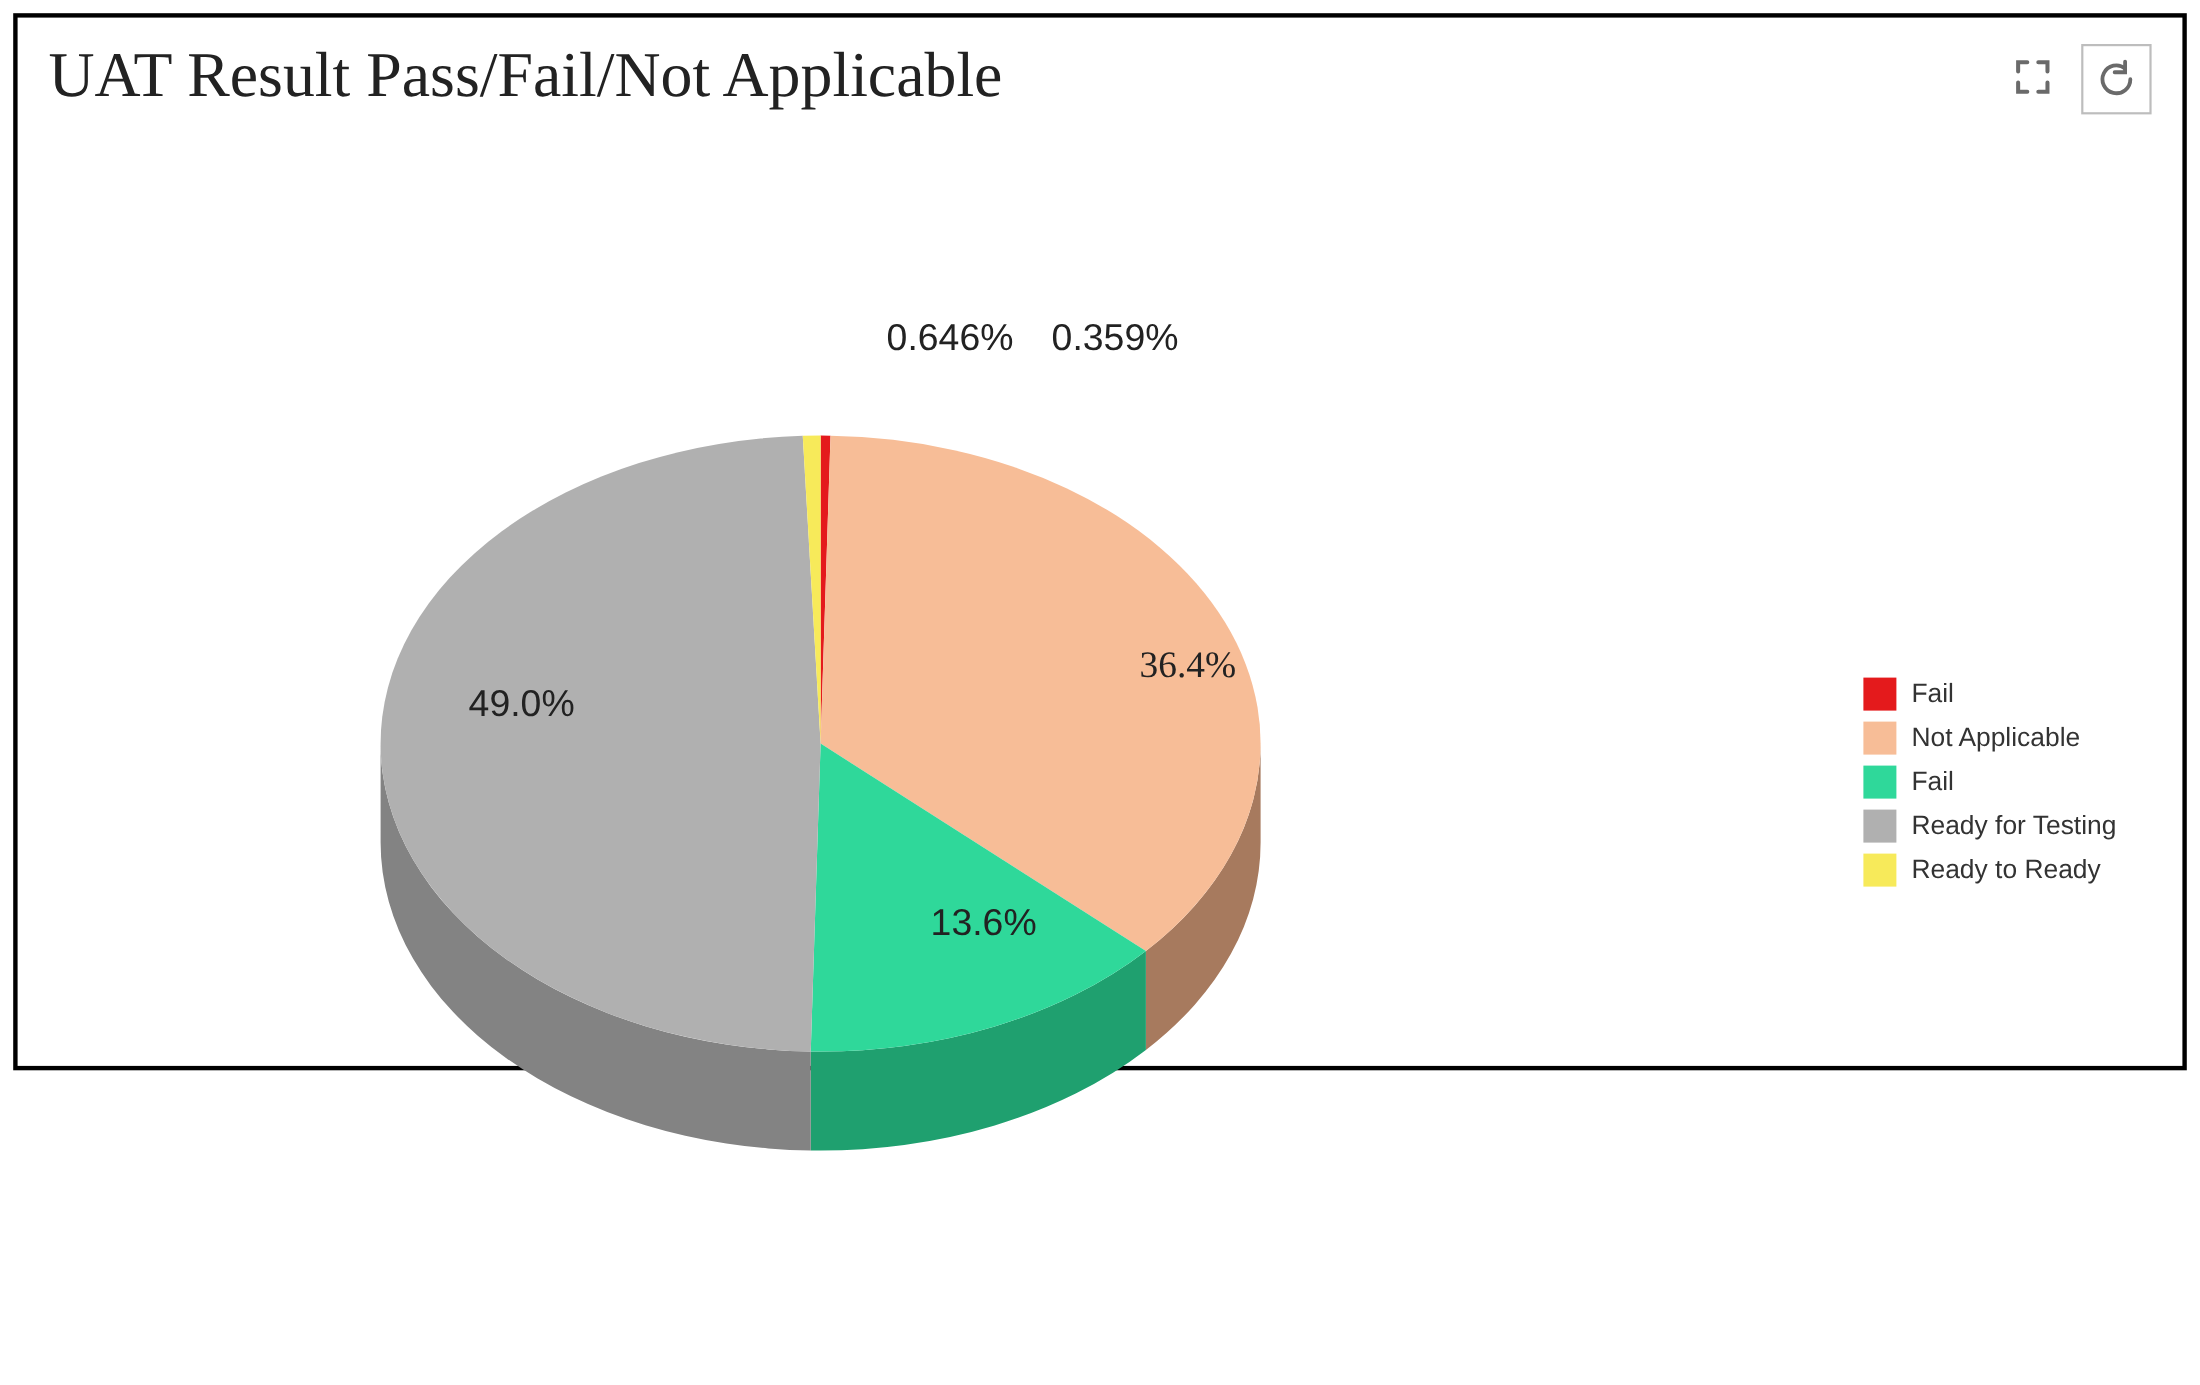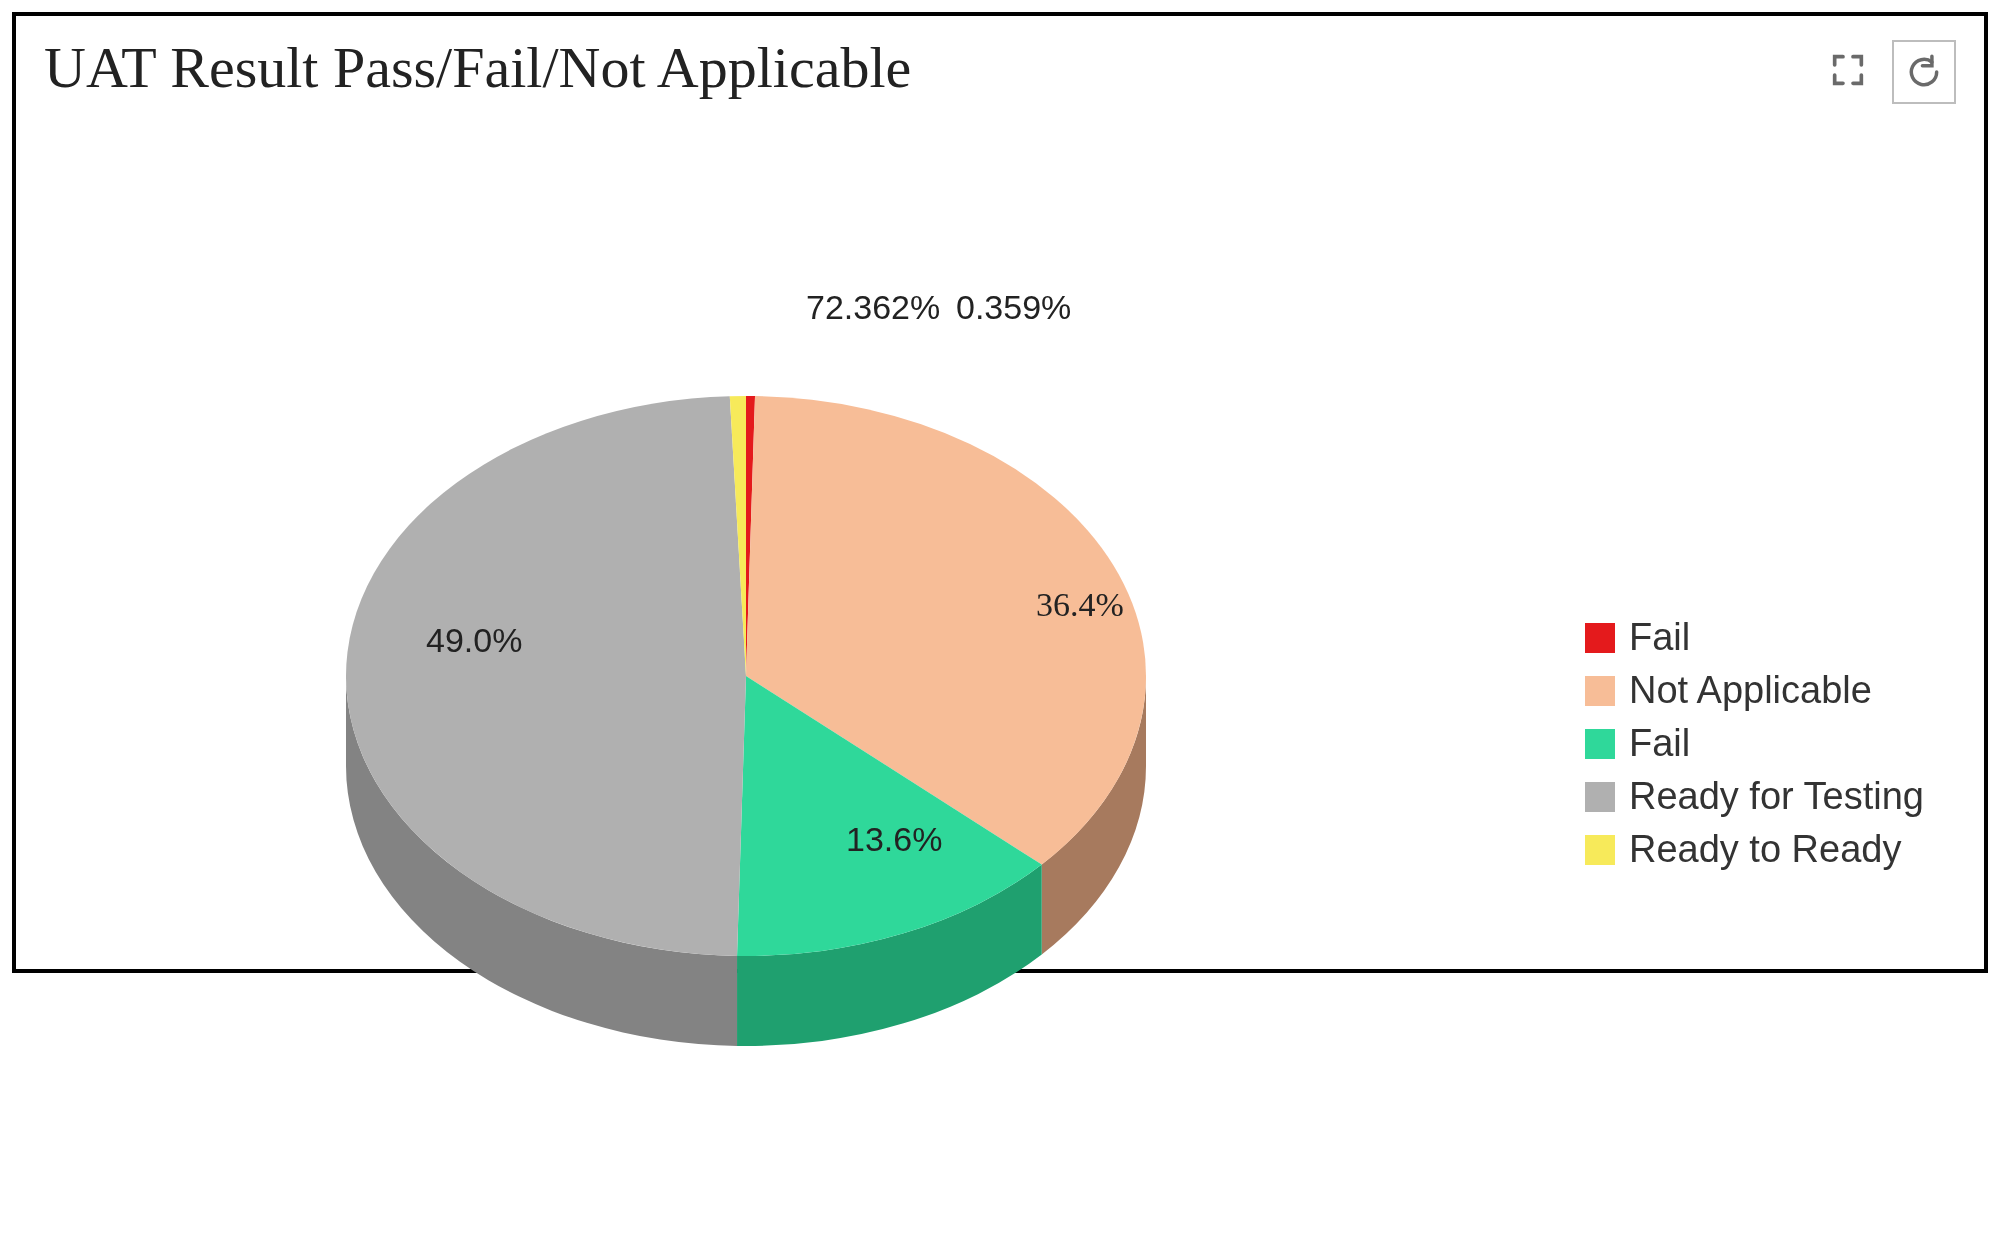--- a/index.html
+++ b/index.html
@@ -64,21 +64,21 @@
   .slice-label {
     position: absolute;
     font-size: 34px;
     color: #222;
     white-space: nowrap;
   }
   .legend {
     position: absolute;
     right: 60px;
     top: 480px;
-    font-size: 38px;
+    font-size: 24px;
     color: #333;
   }
   .legend-row {
     display: flex;
     align-items: center;
     gap: 14px;
     margin-bottom: 10px;
   }
   .swatch {
     width: 30px;
@@ -119,21 +119,21 @@
         <path d="M 450 370 L 459.02143800141164 90.07122210885592 A 400 280 0 0 1 745.7312629203736 558.5366804217292 Z" fill="#f7bd97"></path>
         <path d="M 450 370 L 745.7312629203736 558.5366804217292 A 400 280 0 0 1 441.0413748398479 649.9297663473242 Z" fill="#2fd89a"></path>
         <path d="M 450 370 L 441.0413748398479 649.9297663473242 A 400 280 0 0 1 433.7695179373389 90.23059493310086 Z" fill="#b0b0b0"></path>
         <path d="M 450 370 L 433.7695179373389 90.23059493310086 A 400 280 0 0 1 449.99999999999994 90 Z" fill="#f7ea5a"></path>
       </svg>
 
     <div class="slice-label" style="left:940px; top:152px;">0.359%</div>
     <div class="slice-label" style="left:1020px; top:450px;font-family:Liberation Serif, serif;">36.4%</div>
     <div class="slice-label" style="left:830px; top:684px;">13.6%</div>
     <div class="slice-label" style="left:410px; top:485px;">49.0%</div>
-    <div class="slice-label" style="left:790px; top:152px;">72.362%</div>
+    <div class="slice-label" style="left:790px; top:152px;">0.646%</div>
 
     <div class="legend">
       <div class="legend-row">
         <div class="swatch" style="background:#e41a1c"></div>
         <span>Fail</span>
       </div>
       <div class="legend-row">
         <div class="swatch" style="background:#f7bd97"></div>
         <span>Not Applicable</span>
       </div>

